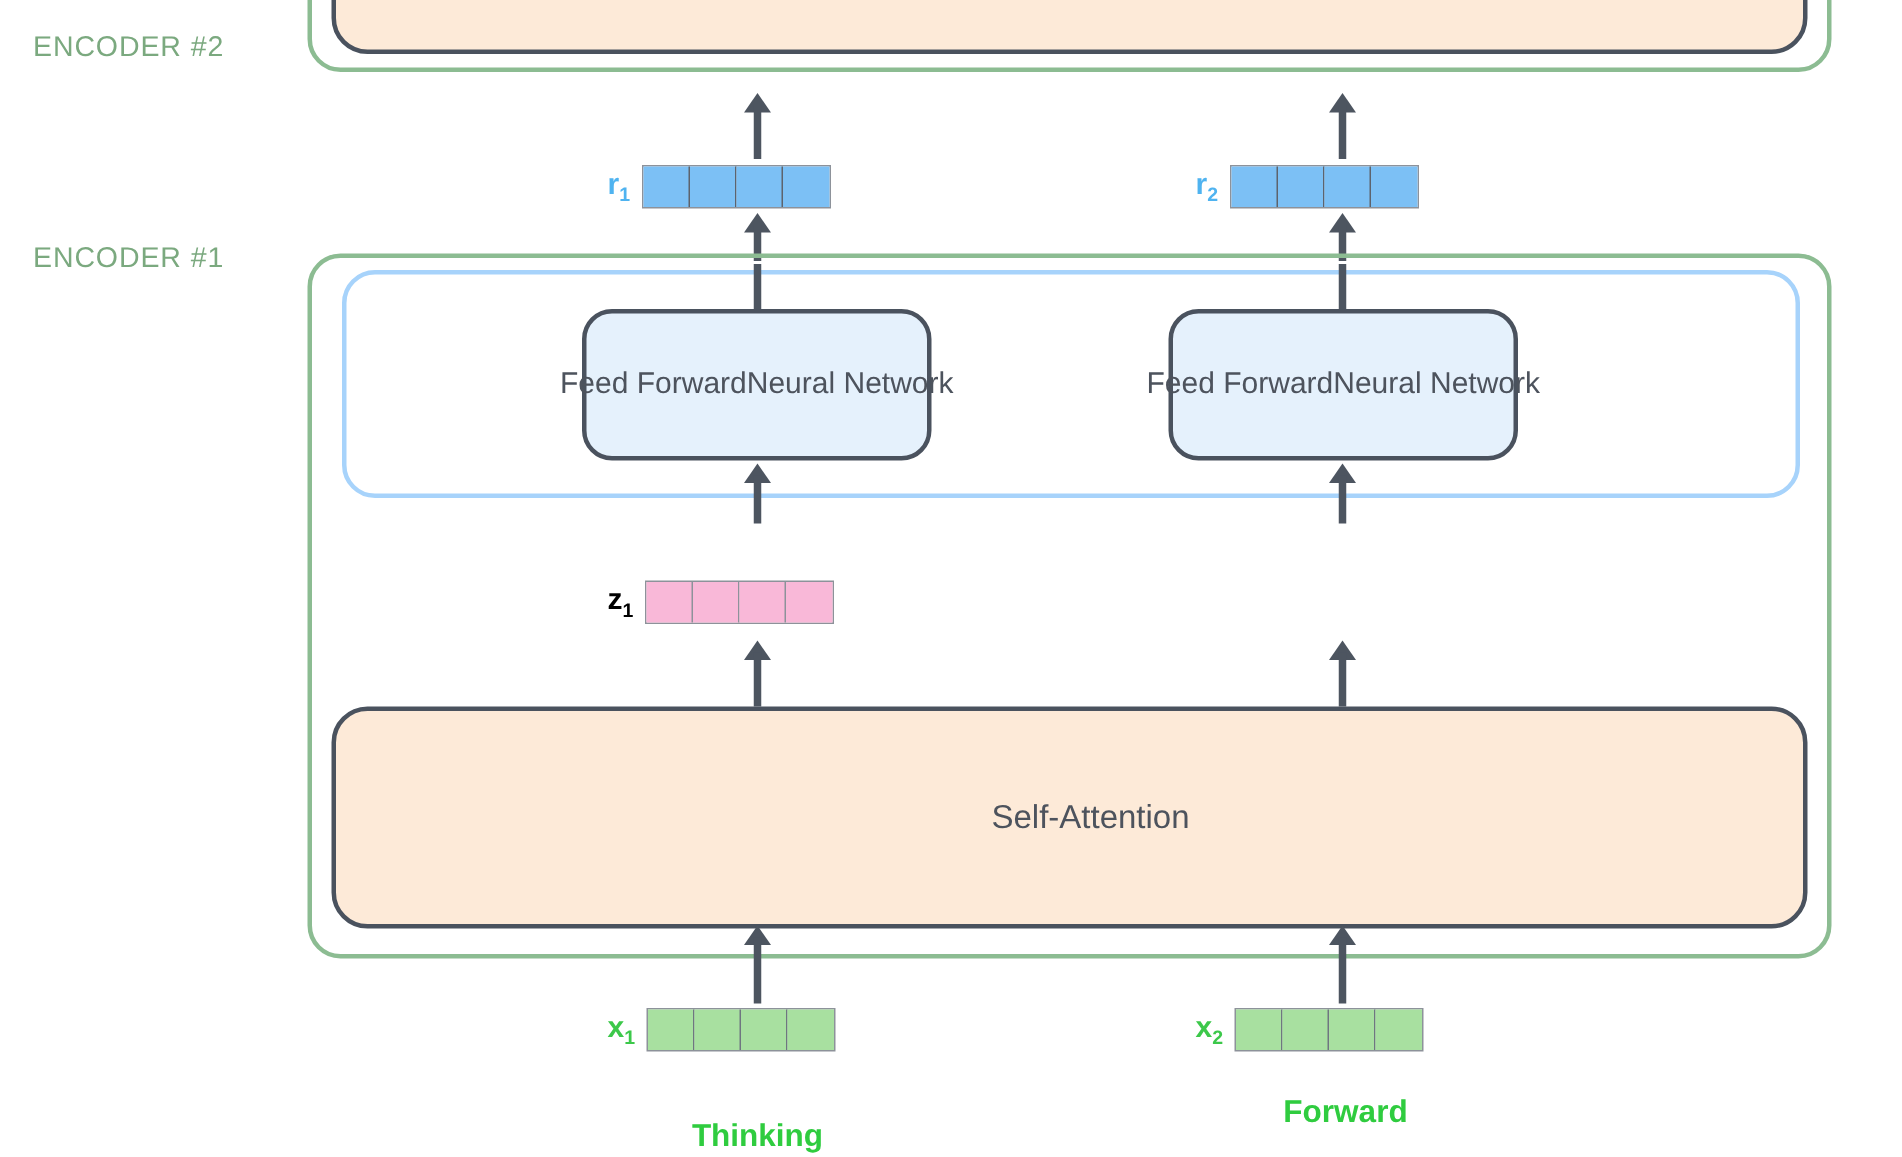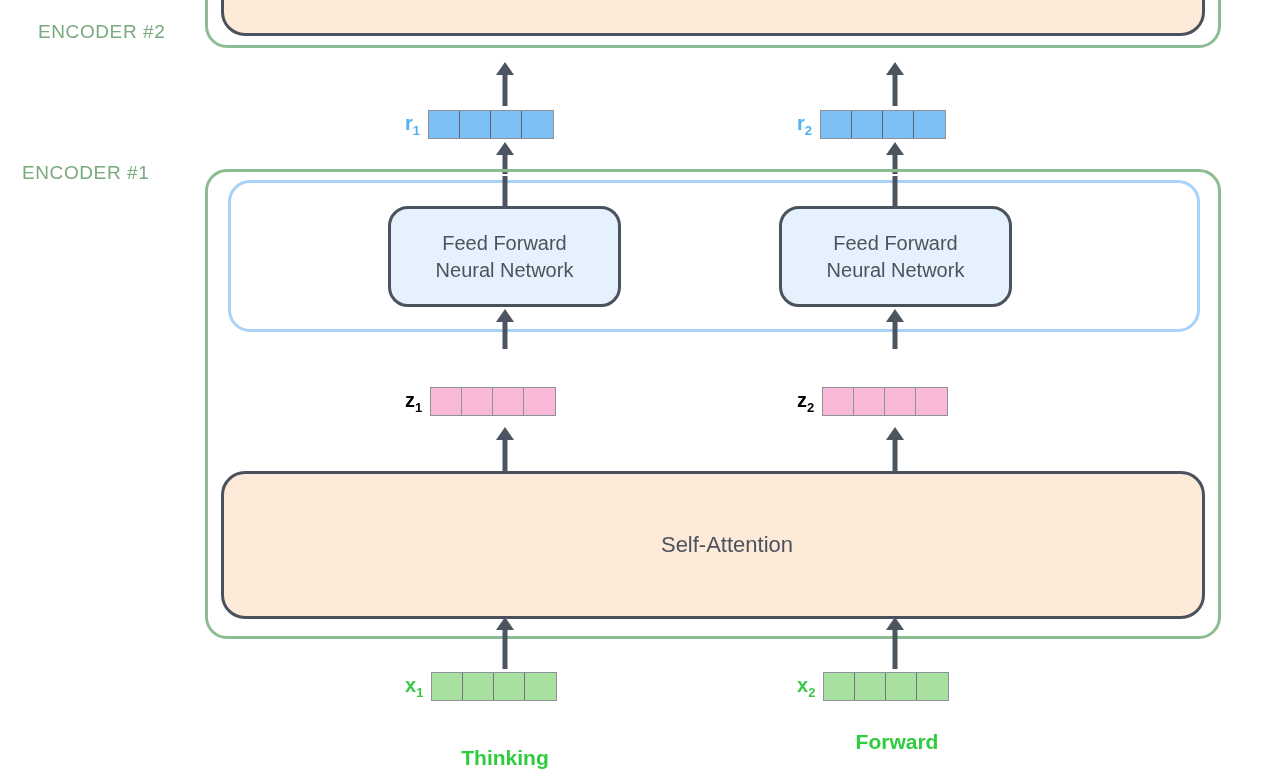--- a/index.html
+++ b/index.html
@@ -21,21 +21,21 @@
 
   
   .encoder-label {
     position: absolute;
     color: #7ba97f;
     font-size: 19px;
     letter-spacing: 0.6px;
     font-weight: 400;
     white-space: nowrap;
   }
-  #encoder2-label { left: 38px; top: 21px; }
+  #encoder2-label { left: 22px; top: 21px; }
   #encoder1-label { left: 22px; top: 162px; }
 
   
   .encoder-box {
     position: absolute;
     border: 3px solid #8cbc92;
     border-radius: 22px;
     background: transparent;
     box-sizing: border-box;
   }
@@ -96,21 +96,20 @@
   }
 
   
   .ffn-box {
     position: absolute;
     background: #e5f1fc;
     border: 3px solid #4a525e;
     border-radius: 20px;
     box-sizing: border-box;
     display: flex;
-    flex-direction: column;
     align-items: center;
     justify-content: center;
     line-height: 1.33;
   }
   .ffn-line {
     color: #4d535d;
     font-size: 20px;
     font-weight: 400;
     white-space: nowrap;
   }
@@ -305,31 +304,20 @@
       <span>z</span><sub>1</sub>
     </span>
     <span class="vector-cells">
       <span class="cell"></span>
       <span class="cell"></span>
       <span class="cell"></span>
       <span class="cell"></span>
     </span>
   </div>
 
-  <div id="vec-z2" class="vector-wrap v-pink">
-    <span class="vector-label">
-      <span>z</span><sub>2</sub>
-    </span>
-    <span class="vector-cells">
-      <span class="cell"></span>
-      <span class="cell"></span>
-      <span class="cell"></span>
-      <span class="cell"></span>
-    </span>
-  </div>
 
   <div id="arrow-sa-z1" class="arrow">
     <div class="head"></div>
     <div class="shaft" style="height:36px"></div>
   </div>
   <div id="arrow-sa-z2" class="arrow">
     <div class="head"></div>
     <div class="shaft" style="height:36px"></div>
   </div>
 

